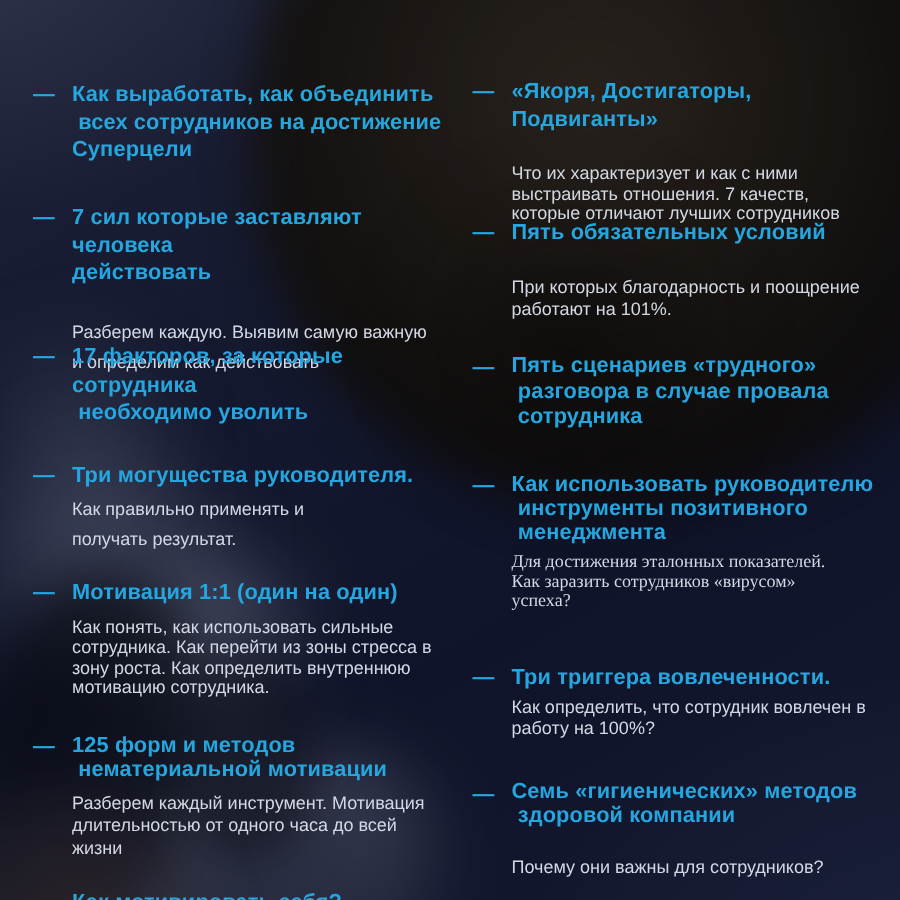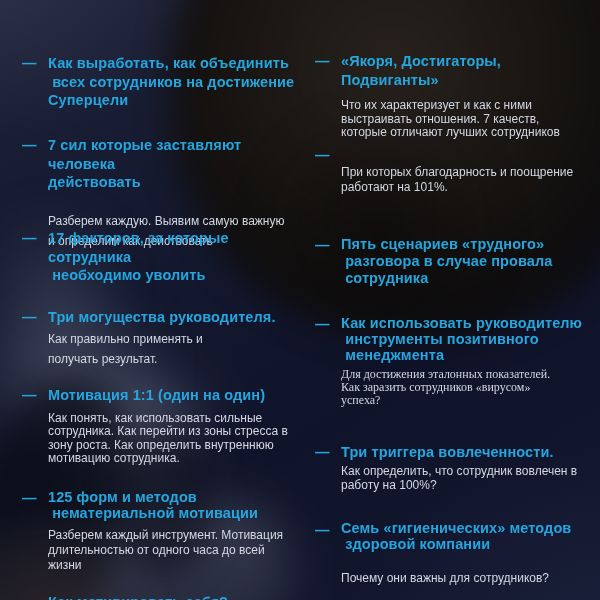--- a/index.html
+++ b/index.html
@@ -86,21 +86,21 @@
   .h-17{line-height:17px;}
   .h-155{line-height:15.5px;}
   .b{
     margin:0;white-space:pre-wrap;
     font:400 12px/15px "Liberation Sans","DejaVu Sans",sans-serif;
     color:var(--body-text);
   }
   .bl13{line-height:13px;font-family:Liberation Serif, serif;}  .bl135{line-height:13.5px;}
   .bl14{line-height:14px;}  .bl15{line-height:15px;}
   .bl20{line-height:20px;}
-  .mt2{margin-top:2px;} .mt3{margin-top:19px;} .mt4{margin-top:10px;}
+  .mt2{margin-top:2px;} .mt3{margin-top:19px;} .mt4{margin-top:20px;}
   .mt5{margin-top:5px;} .mt7{margin-top:7px;}
 </style>
 </head>
 <body>
 
 <div class="bg">
   <div class="bg-grad"></div>
   <div class="boulder"></div>
   <div class="boulder-shade"></div>
   <div class="fig-soft"></div>
@@ -172,20 +172,21 @@
   <div class="item" style="top:52px">
     <span class="dash">—</span>
     <h3 class="h">«Якоря, Достигаторы, Подвиганты»</h3>
     <p class="b bl135 mt4">Что их характеризует и как с ними
 выстраивать отношения. 7 качеств,
 которые отличают лучших сотрудников</p>
   </div>
 
   <div class="item" style="top:146px">
     <span class="dash">—</span>
+    <h3 class="h">Пять обязательных условий</h3>
     <p class="b bl15 mt3">При которых благодарность и поощрение
 работают на 101%.</p>
   </div>
 
   <div class="item" style="top:236px">
     <span class="dash">—</span>
     <h3 class="h h-17">Пять сценариев «трудного»
  разговора в случае провала
  сотрудника</h3>
   </div>

